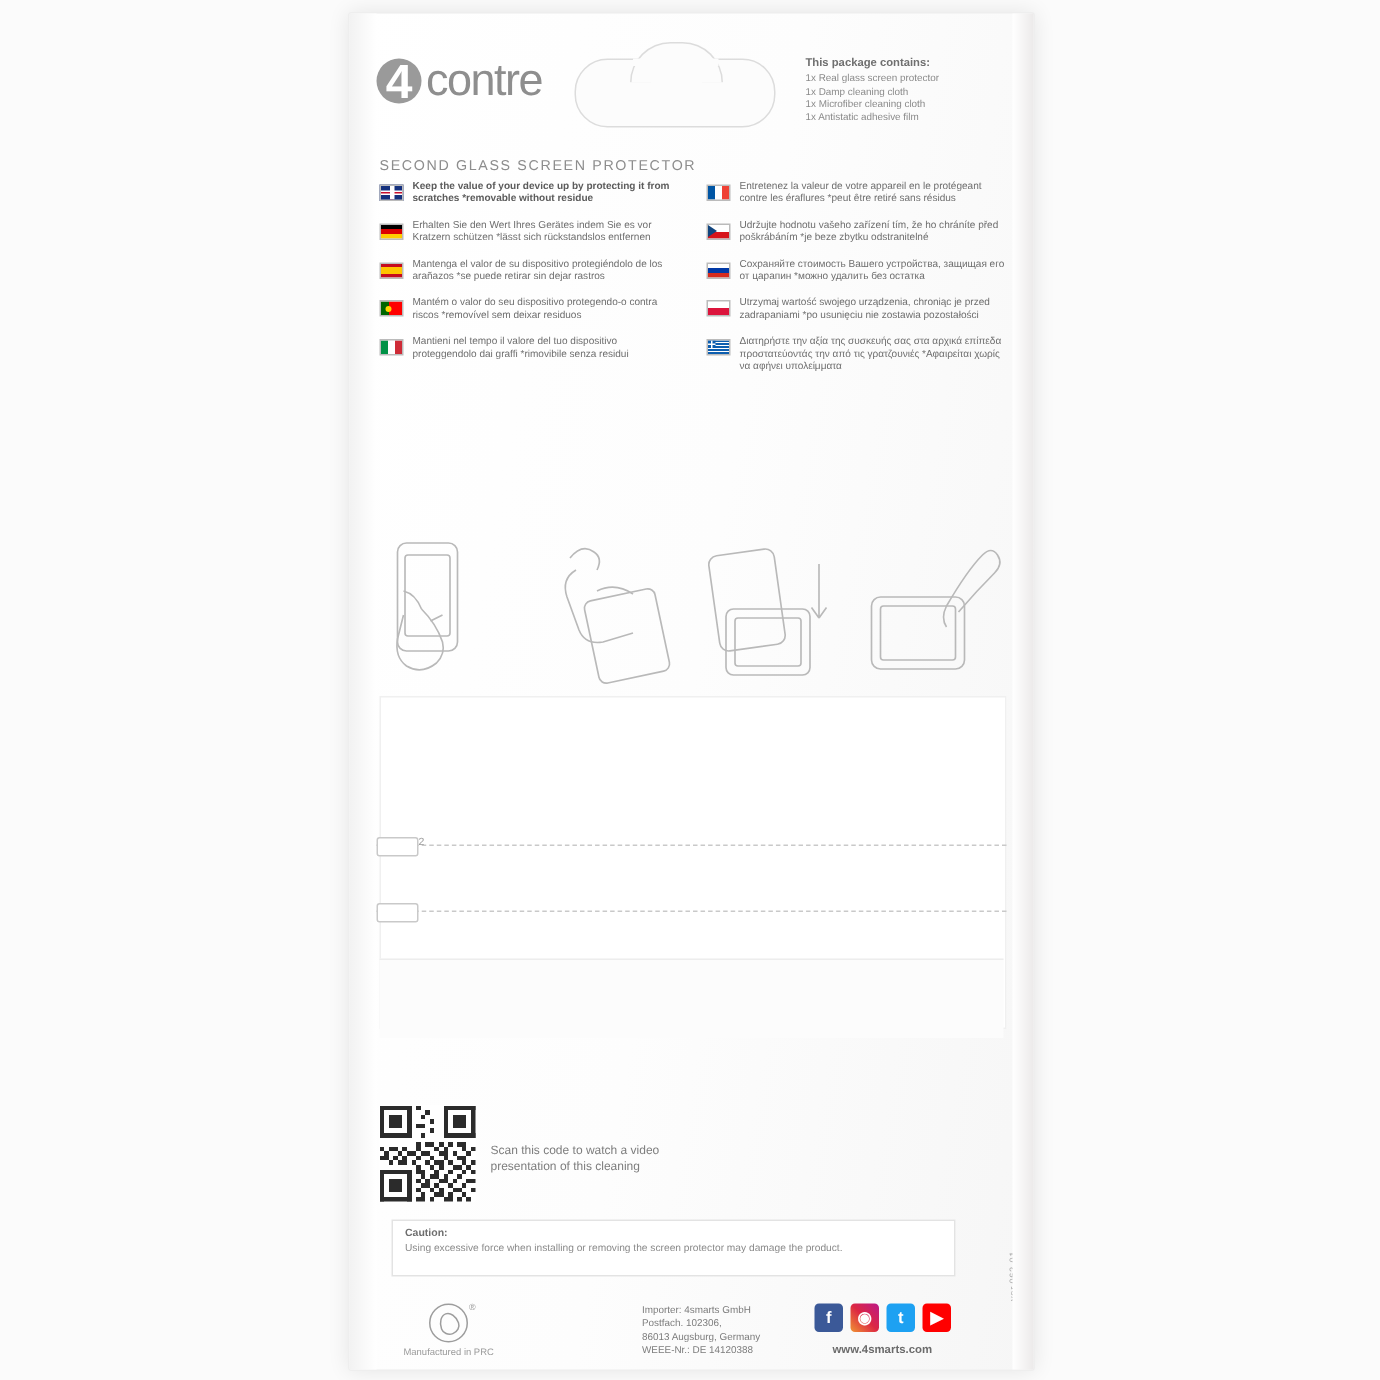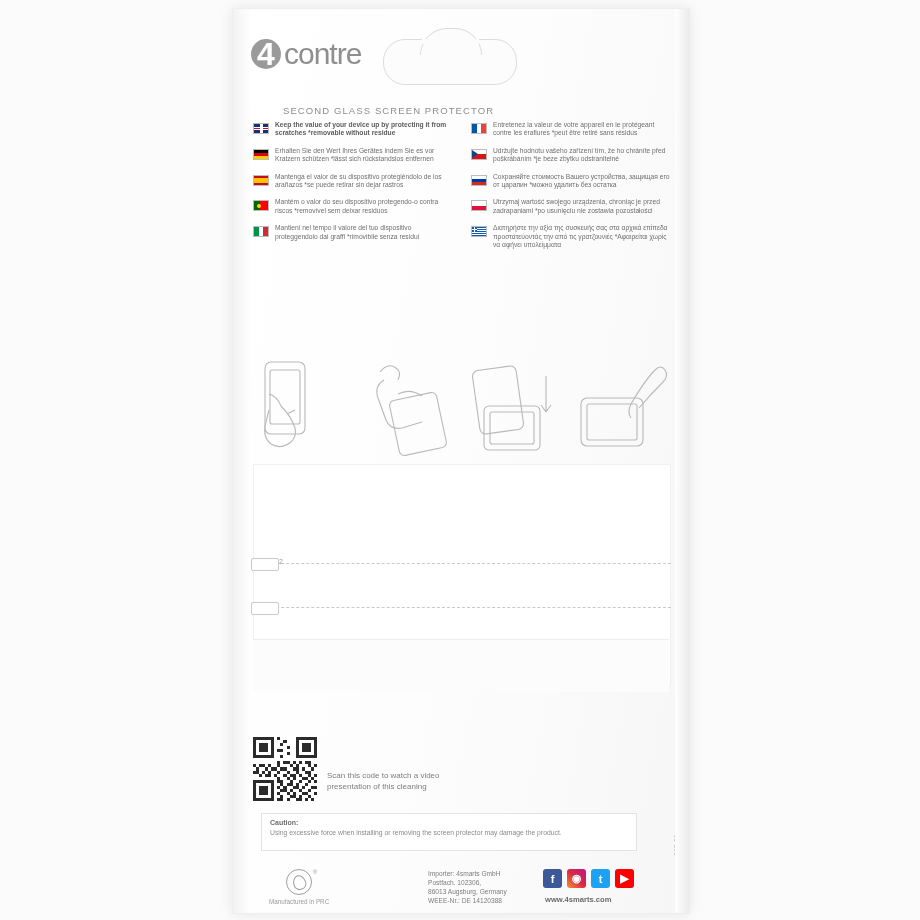--- a/index.html
+++ b/index.html
@@ -41,21 +41,21 @@
   
   .brand{position:absolute;left:18px;top:28px;display:flex;align-items:center;}
   .brand .four{
     font-size:32px;font-weight:bold;color:#ffffff;background:#9a9a9a;
     width:30px;height:30px;border-radius:50%;display:flex;align-items:center;justify-content:center;
     font-family:"Liberation Sans",sans-serif;line-height:1;
   }
   .brand .word{font-size:30px;color:#8e8e8e;letter-spacing:-1px;margin-left:3px;font-weight:500;}
 
   .subtitle{
-    position:absolute;left:20px;top:96px;font-size:9.5px;letter-spacing:1.1px;color:#8d8d8d;margin-left:30px;
+    position:absolute;left:20px;top:96px;font-size:9.5px;letter-spacing:1.1px;color:#8d8d8d;
   }
 
   
   .contains{position:absolute;right:22px;top:28px;width:130px;}
   .contains h4{margin:0 0 3px 0;font-size:7.5px;font-weight:bold;color:#6f6f6f;}
   .contains ul{margin:0;padding:0;list-style:none;}
   .contains li{font-size:6.6px;line-height:8.6px;color:#8a8a8a;}
 
   
   .langs{position:absolute;left:20px;top:112px;width:418px;display:flex;gap:18px;}
@@ -101,21 +101,21 @@
   .panel{
     position:absolute;left:20px;top:455px;width:416px;height:220px;
     border:1px solid #f0f0f0;background:#ffffff;
   }
   .panel2{
     position:absolute;left:20px;top:630px;width:416px;height:52px;
     border-top:1px solid #ededed;background:#fcfcfc;
   }
 
   
-  .qrzone{position:absolute;left:20px;top:728px;display:flex;align-items:center;}
+  .qrzone{position:absolute;left:20px;top:728px;display:flex;align-items:flex-start;}
   .qr{width:64px;height:64px;position:relative;background:#fff;}
   .qrtext{margin-left:10px;margin-top:24px;font-size:8px;line-height:11px;color:#7d7d7d;}
 
   
   .caution{
     position:absolute;left:28px;top:804px;width:376px;height:38px;
     border:1px solid #e3e3e3;background:#ffffff;padding:5px 8px;box-sizing:border-box;
   }
   .caution .t{font-size:7px;font-weight:bold;color:#6e6e6e;margin-bottom:2px;}
   .caution .b{font-size:6.8px;color:#8a8a8a;line-height:9px;}
@@ -129,21 +129,21 @@
   .prc .lbl{font-size:6.3px;color:#9a9a9a;margin-top:3px;}
 
   .importer{position:absolute;left:175px;top:2px;font-size:6.6px;line-height:9px;color:#7d7d7d;}
 
   .social{position:absolute;left:290px;top:2px;display:flex;gap:5px;}
   .sq{width:19px;height:19px;border-radius:3px;display:flex;align-items:center;justify-content:center;color:#fff;font-size:11px;font-weight:bold;}
   .sq-fb{background:#3b5998;}
   .sq-ig{background:linear-gradient(45deg,#f09433,#dc2743,#bc1888);}
   .sq-tw{background:#1da1f2;}
   .sq-yt{background:#ff0000;}
-  .site{position:absolute;left:292px;top:28px;font-size:7.6px;font-weight:bold;color:#6b6b6b;}
+  .site{position:absolute;left:302px;top:28px;font-size:7.6px;font-weight:bold;color:#6b6b6b;}
 
   .sidecode{
     position:absolute;right:10px;bottom:46px;font-size:6.2px;color:#a8a8a8;
     writing-mode:vertical-rl;transform:rotate(180deg);letter-spacing:.4px;
   }
 </style>
 </head>
 <body>
 
 <div id="scene">
@@ -155,20 +155,29 @@
       <div class="notchmask"></div>
     </div>
 
     <div class="brand">
       <div class="four">4</div>
       <div class="word">contre</div>
     </div>
 
     <div class="subtitle">SECOND GLASS SCREEN PROTECTOR</div>
 
+    <div class="contains">
+      <h4>This package contains:</h4>
+      <ul>
+        <li>1x  Real glass screen protector</li>
+        <li>1x  Damp cleaning cloth</li>
+        <li>1x  Microfiber cleaning cloth</li>
+        <li>1x  Antistatic adhesive film</li>
+      </ul>
+    </div>
 
     <div class="langs">
       <div class="col">
 
         <div class="lang">
           <span class="flag f-uk">
               <i class="cross"></i>
               <i class="cross2"></i>
             </span>
           <span class="ltext" style="font-weight:bold;color:#5c5c5c;">Keep the value of your device up by protecting it from scratches *removable without residue</span>

